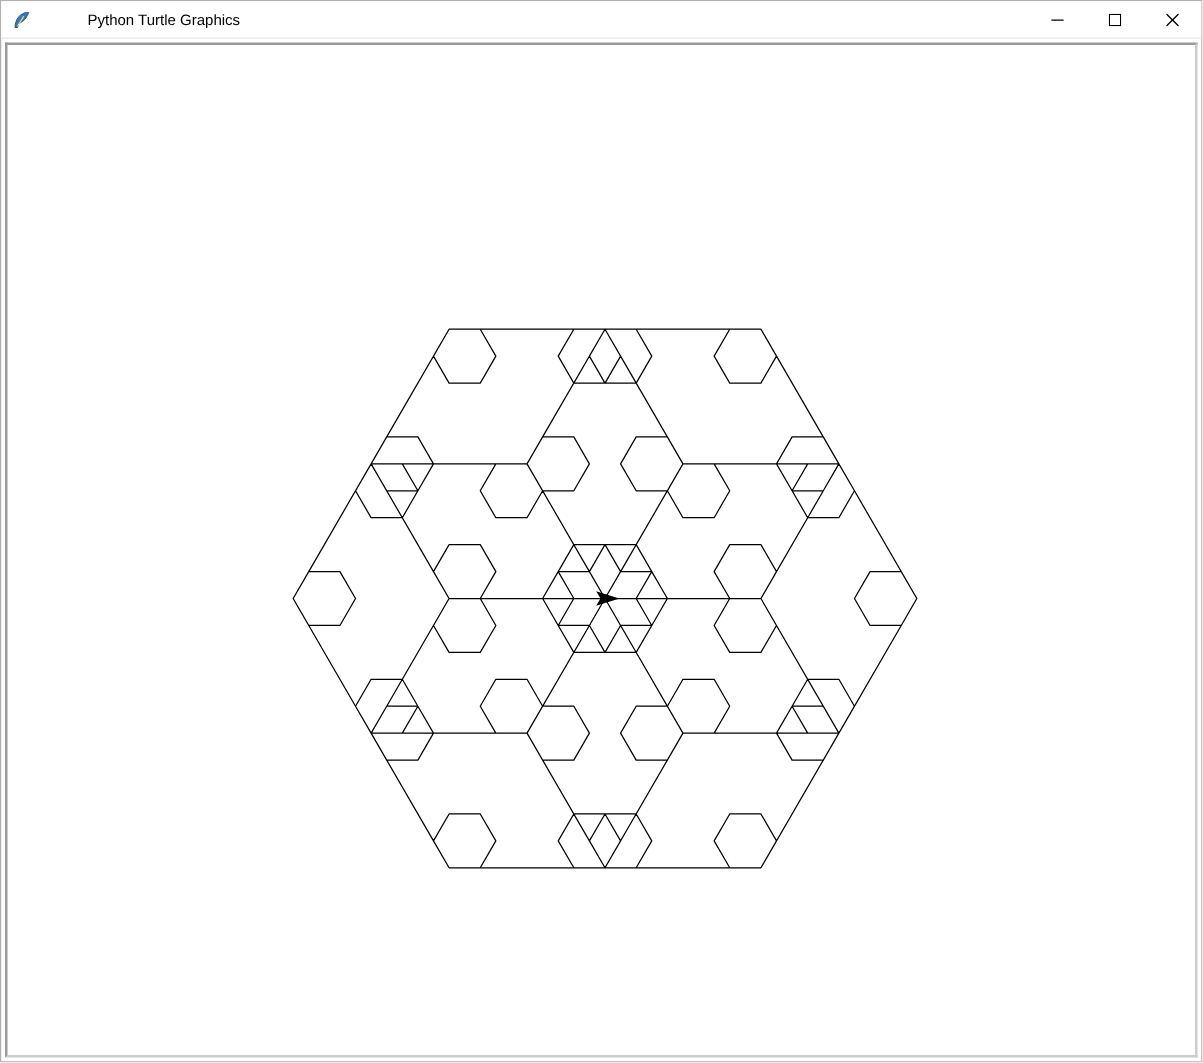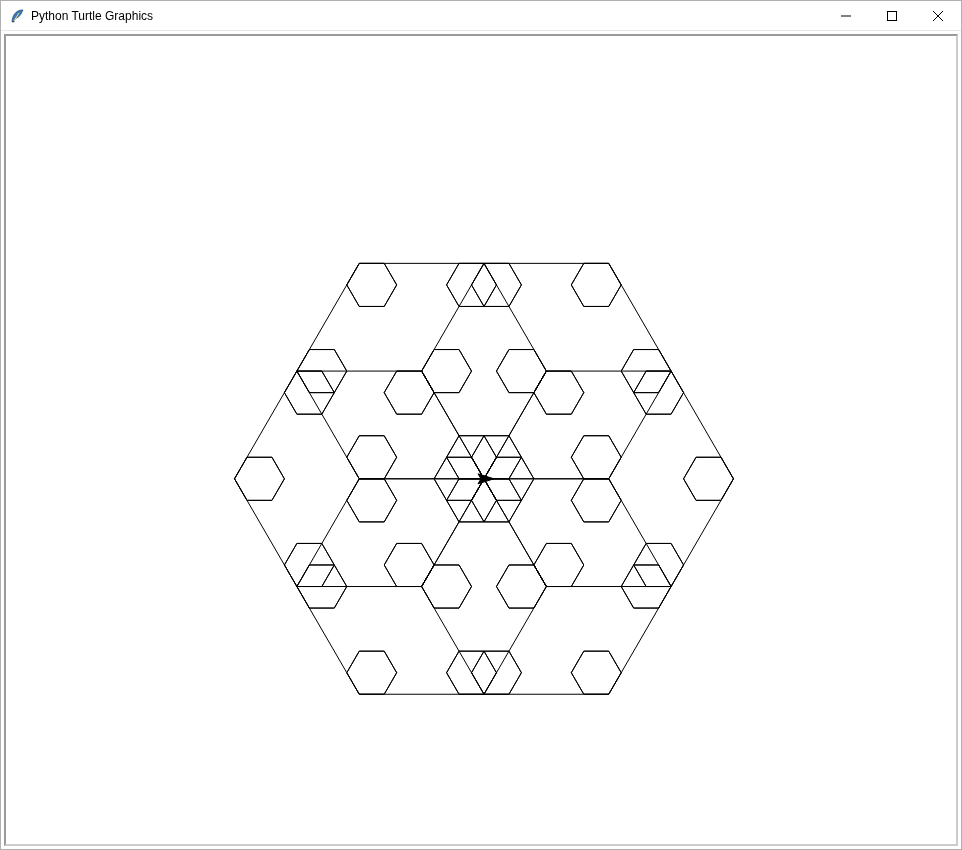--- a/index.html
+++ b/index.html
@@ -22,20 +22,21 @@
     flex-direction: column;
   }
   .titlebar {
     height: 30px;
     background: #ffffff;
     display: flex;
     align-items: center;
     padding: 0 0 0 8px;
     border-bottom: 1px solid #e8e8e8;
     box-sizing: border-box;
+    gap: 39px;
   }
   .titlebar .app-icon {
     width: 16px;
     height: 16px;
     margin-right: 6px;
     display: flex;
     align-items: center;
     justify-content: center;
   }
   .titlebar .title {

